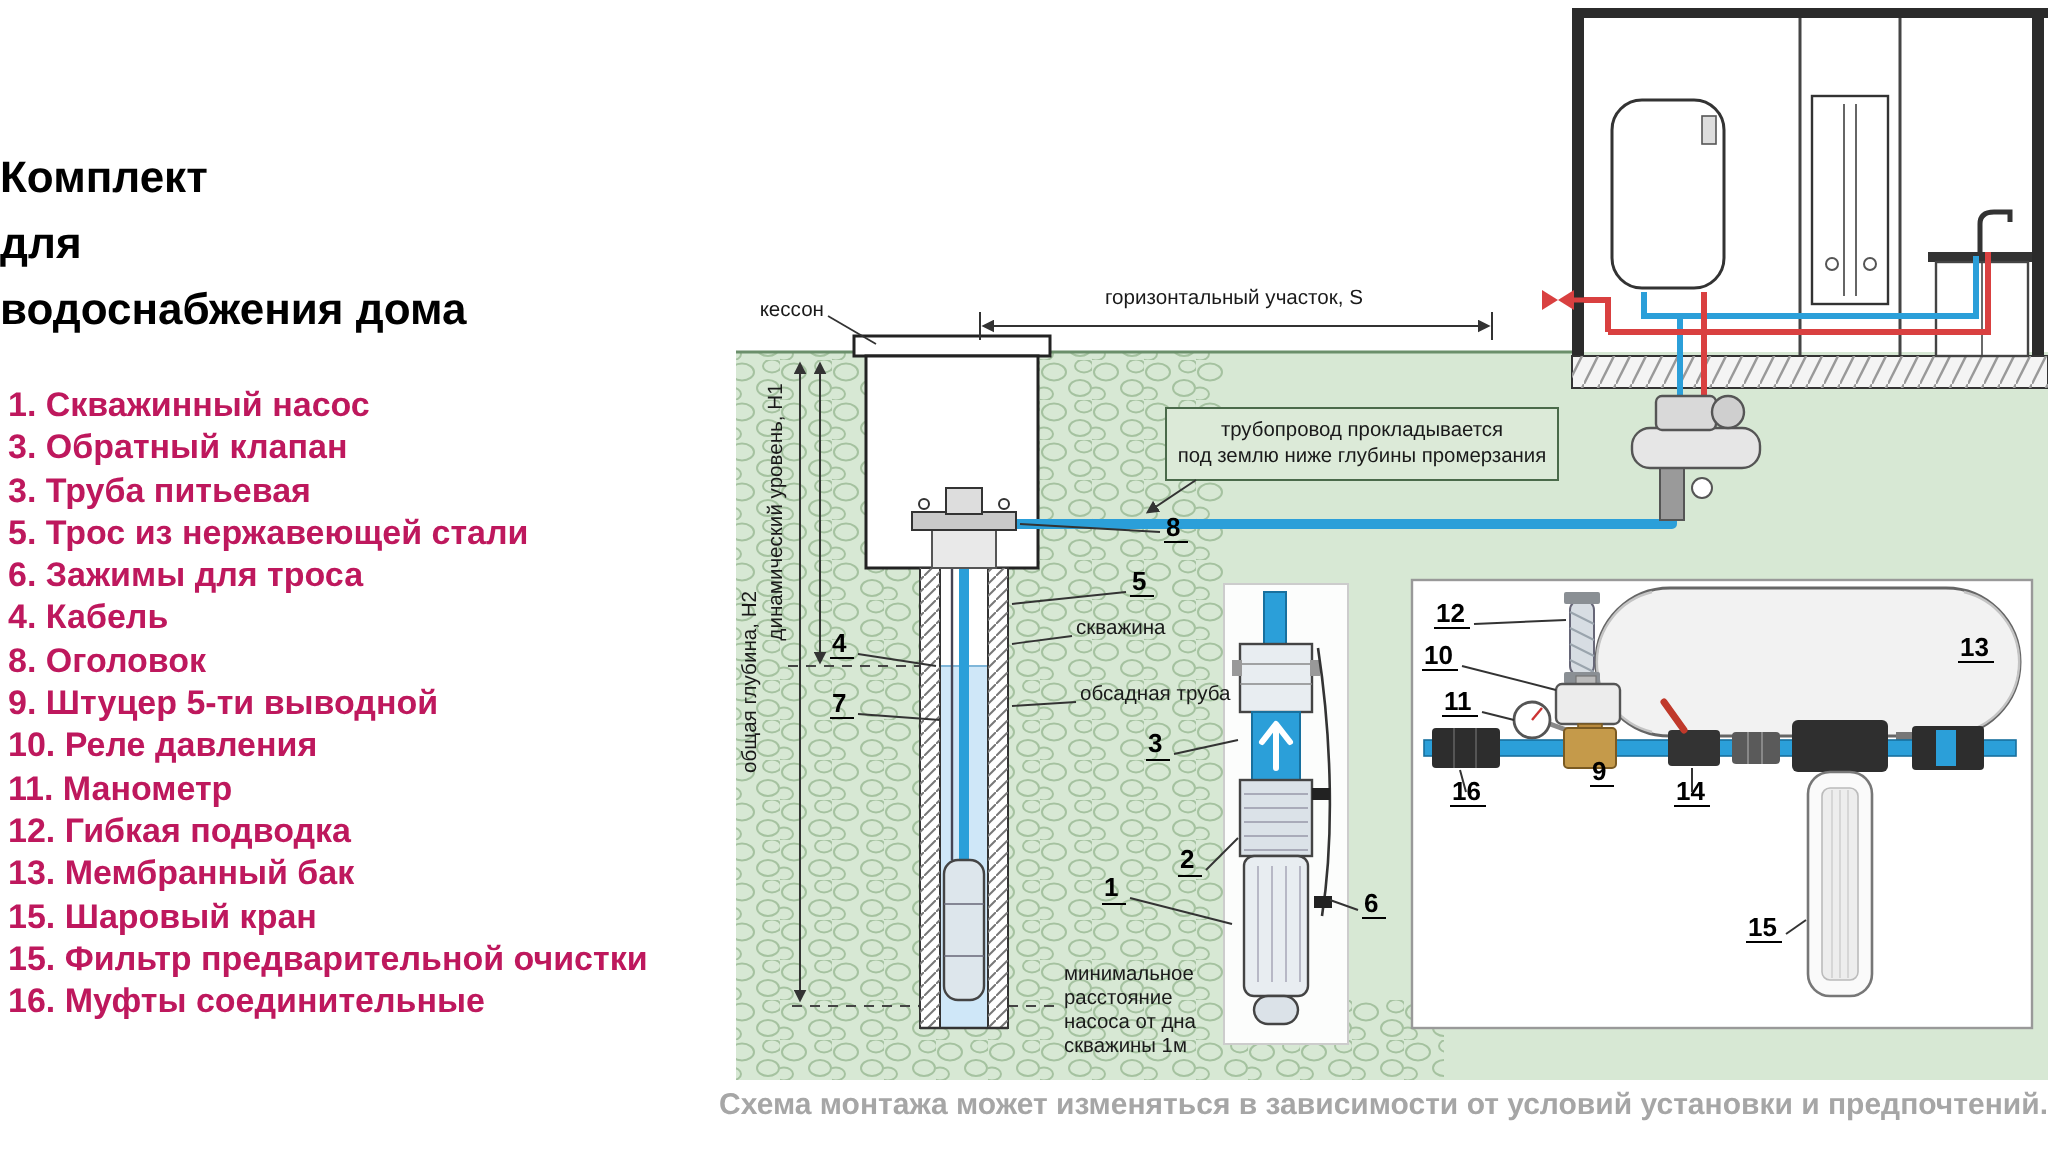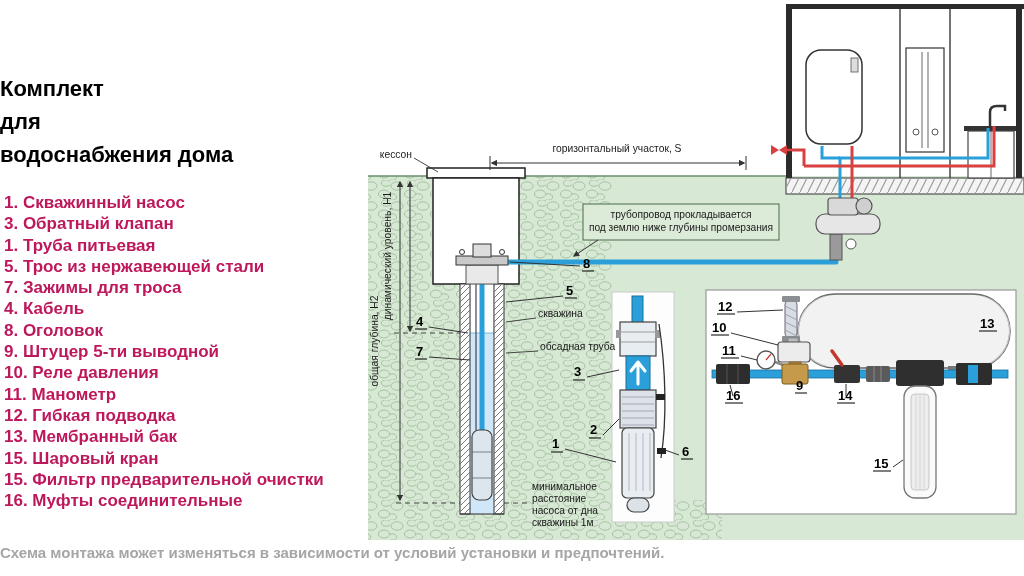--- a/index.html
+++ b/index.html
@@ -2,21 +2,21 @@
 <html><head>
 <meta charset="utf-8">
 <style>
   html,body{margin:0;padding:0;background:#fff;}
   .page{position:relative;width:1024px;height:576px;overflow:hidden;background:#fff;
         font-family:"Liberation Sans", sans-serif;}
   .title{position:absolute;left:0;top:72px;width:350px;
          font-size:22px;font-weight:bold;line-height:1.5;color:#000;white-space:pre-line;}
   .parts{position:absolute;left:4px;top:192px;width:362px;}
   .part{font-size:17px;font-weight:bold;color:#be185d;line-height:21.3px;white-space:nowrap;}
-  .footer{position:absolute;left:0;top:544px;width:1024px;text-align:left;
+  .footer{position:absolute;left:0;top:544px;width:1024px;text-align:right;
           font-size:15px;font-weight:bold;color:#a6a6a6;}
   svg{position:absolute;left:0;top:0;}
   svg text{font-family:"Liberation Sans", sans-serif;}
   .lbl{font-size:10.3px;fill:#1a1a1a;}
   .note{font-size:10.2px;fill:#1a1a1a;}
   .co{font-size:13px;font-weight:bold;fill:#000;}
   .vert{font-size:10.3px;fill:#1a1a1a;}
 </style>
 </head>
 <body>
@@ -288,23 +288,23 @@
     </g>
   </svg>
 
   <div class="title">Комплект
 для
 водоснабжения дома</div>
 
   <div class="parts">
     <div class="part">1. Скважинный насос</div>
     <div class="part">3. Обратный клапан</div>
-    <div class="part">1. Труба питьевая</div>
+    <div class="part">3. Труба питьевая</div>
     <div class="part">5. Трос из нержавеющей стали</div>
-    <div class="part">7. Зажимы для троса</div>
+    <div class="part">6. Зажимы для троса</div>
     <div class="part">4. Кабель</div>
     <div class="part">8. Оголовок</div>
     <div class="part">9. Штуцер 5-ти выводной</div>
     <div class="part">10. Реле давления</div>
     <div class="part">11. Манометр</div>
     <div class="part">12. Гибкая подводка</div>
     <div class="part">13. Мембранный бак</div>
     <div class="part">15. Шаровый кран</div>
     <div class="part">15. Фильтр предварительной очистки</div>
     <div class="part">16. Муфты соединительные</div>

